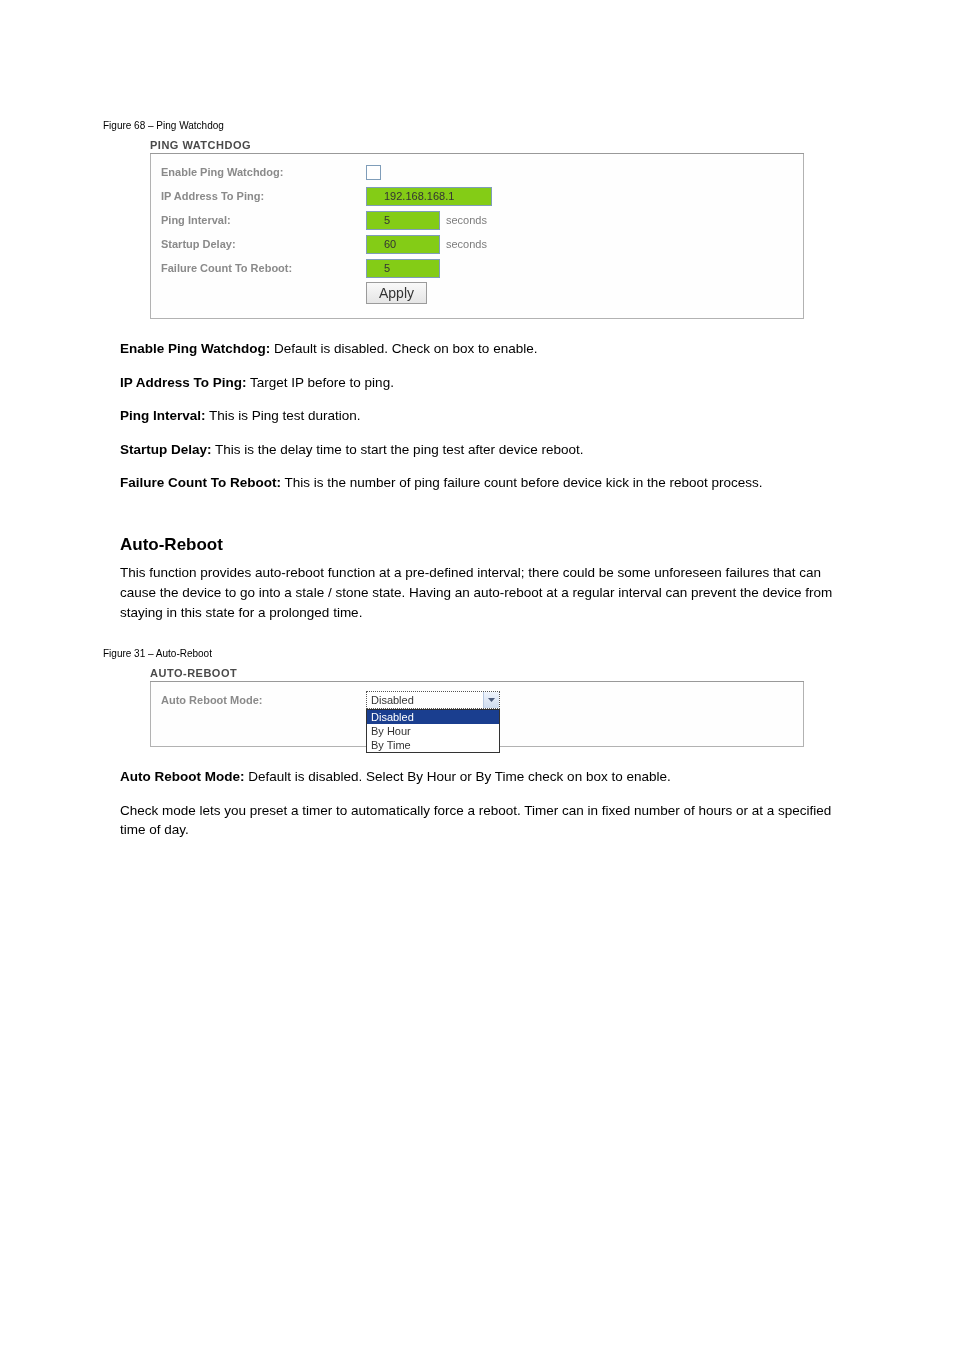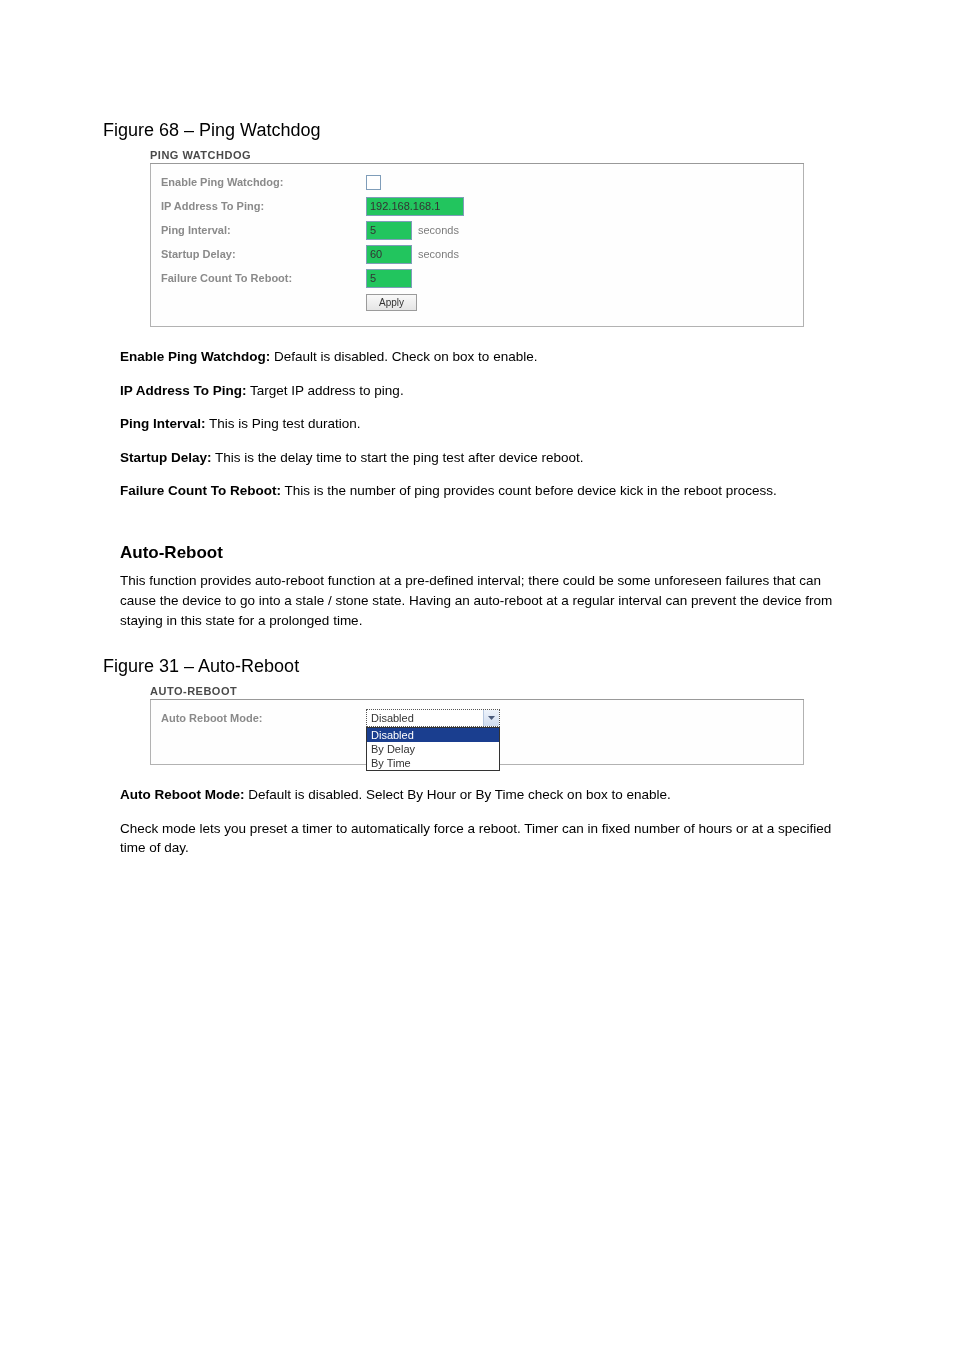--- a/index.html
+++ b/index.html
@@ -8,21 +8,21 @@
     background: #ffffff;
     width: 954px;
     font-family: Verdana, Geneva, sans-serif;
     font-size: 11px;
     color: #333;
   }
   .page {
     padding: 60px 55px 60px 55px;
   }
   .figure-caption {
-    font-size: 18px;
+    font-size: 10px;
     margin: 60px 0 8px 48px;
     color: #000;
   }
   .section-header {
     font-weight: bold;
     color: #4a4a4a;
     font-size: 11px;
     margin: 0 0 0 95px;
     letter-spacing: 0.5px;
   }
@@ -53,34 +53,34 @@
   }
   .form-control-cell {
     display: flex;
     align-items: center;
     gap: 6px;
   }
   input.text-input {
     border: 1px solid #7f9db9;
     font-family: Verdana, Geneva, sans-serif;
     font-size: 11px;
-    padding: 1px 3px;
+    padding: 1px 17px;
     height: 15px;
     color: #333;
-    background:#22c55e;
+    background:#84cc16;
   }
   .wide{ width: 90px;}
   .narrow{ width: 38px;}
   .unit {
     color: #7c7c7c;
     font-size: 11px;
   }
   .apply-btn {
     font-family: Verdana, Geneva, sans-serif;
-    font-size: 10px;
+    font-size: 14px;
     background: linear-gradient(#f9f9f9,#e5e5e5);
     border: 1px solid #9b9b9b;
     padding: 2px 12px;
     color: #333;
     cursor: pointer;
   }
   .checkbox {
     width: 13px;
     height: 13px;
     border: 1px solid #7f9db9;
@@ -194,24 +194,24 @@
     <div class="form-row">
       <div class="form-label"></div>
       <div class="form-control-cell">
         <button class="apply-btn">Apply</button>
       </div>
     </div>
   </div>
 
   <div class="body-text">
     <p><span class="lbl">Enable Ping Watchdog:</span><span> Default is disabled. Check on box to enable.</span></p>
-    <p><span class="lbl">IP Address To Ping:</span><span> Target IP address to ping.</span></p>
+    <p><span class="lbl">IP Address To Ping:</span><span> Target IP before to ping.</span></p>
     <p><span class="lbl">Ping Interval:</span><span> This is Ping test duration.</span></p>
     <p><span class="lbl">Startup Delay:</span><span> This is the delay time to start the ping test after device reboot.</span></p>
-    <p><span class="lbl">Failure Count To Reboot:</span><span> This is the number of ping provides count before device kick in the reboot process.</span></p>
+    <p><span class="lbl">Failure Count To Reboot:</span><span> This is the number of ping failure count before device kick in the reboot process.</span></p>
   </div>
 
   <div class="body-text" style="margin-top:40px;">
     <p style="font-size:17px;font-weight:bold;margin-bottom:6px;">Auto-Reboot</p>
     <p>This function provides auto-reboot function at a pre-defined interval; there could be some unforeseen failures that can cause the device to go into a stale / stone state. Having an auto-reboot at a regular interval can prevent the device from staying in this state for a prolonged time.</p>
   </div>
 
   <div class="figure-caption" style="margin-top:26px;">Figure 31 – Auto-Reboot</div>
 
   <div class="section-header">AUTO-REBOOT</div>
@@ -225,21 +225,21 @@
           <div class="select-display">
             <span>Disabled</span>
             <span class="select-arrow">
               <svg viewBox="0 0 7 4">
                   <polygon points="0,0 7,0 3.5,4" fill="#4a5a7a"></polygon>
                 </svg>
             </span>
           </div>
           <div class="dropdown">
             <div class="opt selected">Disabled</div>
-            <div class="opt">By Delay</div>
+            <div class="opt">By Hour</div>
             <div class="opt">By Time</div>
           </div>
         </div>
       </div>
     </div>
   </div>
 
   <div class="body-text">
     <p><span class="lbl">Auto Reboot Mode:</span><span> Default is disabled. Select By Hour or By Time check on box to enable.</span></p>
     <p>Check mode lets you preset a timer to automatically force a reboot. Timer can in fixed number of hours or at a specified time of day.</p>

